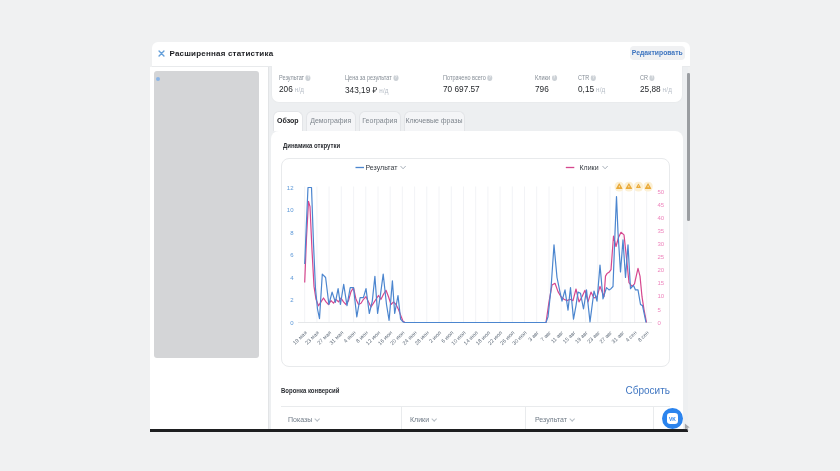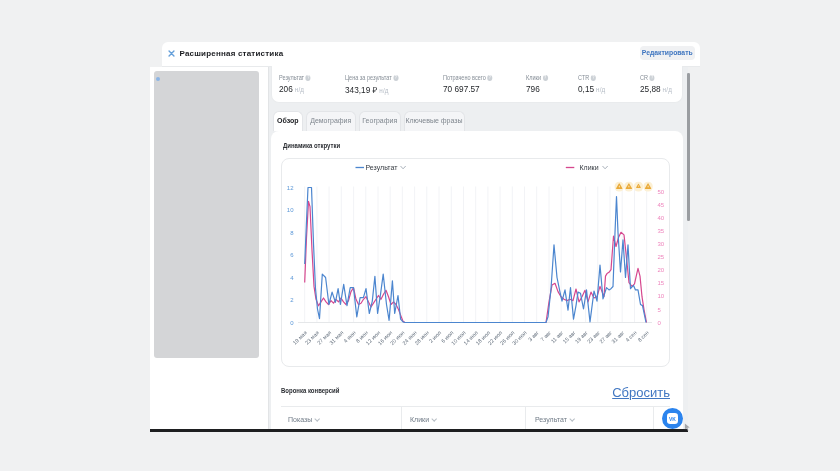--- a/index.html
+++ b/index.html
@@ -1,37 +1,37 @@
 <!DOCTYPE html>
 <html><head><meta charset="utf-8">
 <style>
 * { margin:0; padding:0; box-sizing:border-box; }
 html,body { width:840px; height:471px; background:#f0f1f2; font-family:"Liberation Sans",sans-serif; overflow:hidden; }
 .abs { position:absolute; }
 #modal { position:absolute; left:150px; top:42px; width:538px; height:387.5px; }
-#topbar { position:absolute; left:12px; top:0; width:538px; height:25px; background:#fff; border-bottom:1px solid #e8eaec; border-radius:6px 6px 0 0; }
+#topbar { position:absolute; left:2px; top:0; width:538px; height:25px; background:#fff; border-bottom:1px solid #e8eaec; border-radius:6px 6px 0 0; }
 #title { position:absolute; left:17.5px; top:7px; font-size:8px; font-weight:bold; color:#1b1d21; letter-spacing:0.2px; }
 #editbtn { position:absolute; left:478px; top:4px; width:54.5px; height:13.5px; background:#f0f1f3; border-radius:4px; font-size:6.8px; font-weight:bold; color:#3f76c0; text-align:center; line-height:13.5px; }
 #sidebar { position:absolute; left:0; top:25px; width:118px; height:362.5px; background:#fff; }
 #sideph { position:absolute; left:4px; top:4px; width:105px; height:287px; background:#d4d5d7; border-radius:3px; }
 #sidedot { position:absolute; left:6px; top:10px; width:4px; height:4px; border-radius:50%; background:#8cb5e6; }
 #main { position:absolute; left:118px; top:25px; width:420px; height:362.5px; background:#edeff1; border-left:1px solid #e2e4e6; }
 #statcard { position:absolute; left:2px; top:-1px; width:412px; height:37px; background:#fff; border:1px solid #e9ebed; border-top:none; border-radius:0 0 8px 8px; }
 .stat { position:absolute; top:8px; }
 .slab { font-size:6.5px; color:#858d96; white-space:nowrap; transform:scaleX(0.85); transform-origin:0 0; }
 .qi { display:inline-block; width:6px; height:6px; border-radius:50%; background:#ccd1d6; color:#fff; font-size:4.5px; line-height:6px; text-align:center; vertical-align:1px; }
 .sval { margin-top:2.5px; font-size:8.5px; color:#1f2226; white-space:nowrap; transform:scaleX(0.97); transform-origin:0 0; }
 .nd { font-size:6.5px; color:#b7bec7; margin-left:2px; letter-spacing:0.2px; }
 .tab { position:absolute; top:43.5px; height:20px; white-space:nowrap; border:1px solid #e3e5e8; border-bottom:none; border-radius:6px 6px 0 0; background:#f4f5f7; color:#7f868e; font-size:7px; text-align:center; padding-top:5.5px; }
 .tab.act { background:#fff; color:#1c1e22; font-weight:bold; }
 #panel { position:absolute; left:2px; top:63.5px; width:412px; height:299px; background:#fff; border-radius:8px 8px 0 0; }
 #h1 { position:absolute; left:11.5px; top:11px; font-size:6.9px; font-weight:bold; color:#2b2e33; transform:scaleX(0.87); transform-origin:0 0; }
 #chartcard { position:absolute; left:10px; top:27px; width:389px; height:209px; border:1px solid #e8eaec; border-radius:8px; }
 #h2 { position:absolute; left:10px; top:256.5px; font-size:6.9px; font-weight:bold; color:#2b2e33; transform:scaleX(0.87); transform-origin:0 0; }
-#reset { position:absolute; left:319px; top:254.5px; width:80px; text-align:right; font-size:13px; color:#4177c2;text-decoration:underline; }
+#reset { position:absolute; left:319px; top:254.5px; width:80px; text-align:right; font-size:10px; color:#4177c2; }
 #tbl { position:absolute; left:9.5px; top:275.5px; width:389px; height:24px; border-top:1px solid #e9ebed; }
 .vline { position:absolute; top:0; width:1px; height:24px; background:#e9ebed; }
 .th { position:absolute; top:9px; font-size:7px; color:#6f7a86; white-space:nowrap; }
 .chev { display:inline-block; width:5px; height:5px; margin-left:3px; position:relative; }
 .chev:after { content:""; position:absolute; left:0; top:0; width:3.4px; height:3.4px; border-right:1px solid #b6bdc4; border-bottom:1px solid #b6bdc4; transform:rotate(45deg); }
 #blackbar { position:absolute; left:150px; top:429.4px; width:538px; height:2.2px; background:#1e1f21; }
 #scrollthumb { position:absolute; left:687.3px; top:73px; width:2.7px; height:148px; background:#9a9da1; border-radius:1.3px; }
 #vkbtn { position:absolute; left:662px; top:408px; width:21px; height:21px; border-radius:50%; background:#2b84ee; }
 #cursor { position:absolute; left:683.5px; top:422.5px; }
 </style></head>
@@ -55,21 +55,21 @@
           <div class="sval">206<span class="nd">н/д</span></div>
         </div>
 <div class="stat" style="left:72.5px">
           <div class="slab">Цена за результат <span class="qi">?</span></div>
           <div class="sval">343,19 ₽<span class="nd">н/д</span></div>
         </div>
 <div class="stat" style="left:171px">
           <div class="slab">Потрачено всего <span class="qi">?</span></div>
           <div class="sval">70 697.57</div>
         </div>
-<div class="stat" style="left:254px">
+<div class="stat" style="left:263px">
           <div class="slab">Клики <span class="qi">?</span></div>
           <div class="sval">796</div>
         </div>
 <div class="stat" style="left:305.5px">
           <div class="slab">CTR <span class="qi">?</span></div>
           <div class="sval">0,15<span class="nd">н/д</span></div>
         </div>
 <div class="stat" style="left:367.5px">
           <div class="slab">CR <span class="qi">?</span></div>
           <div class="sval">25,88<span class="nd">н/д</span></div>

